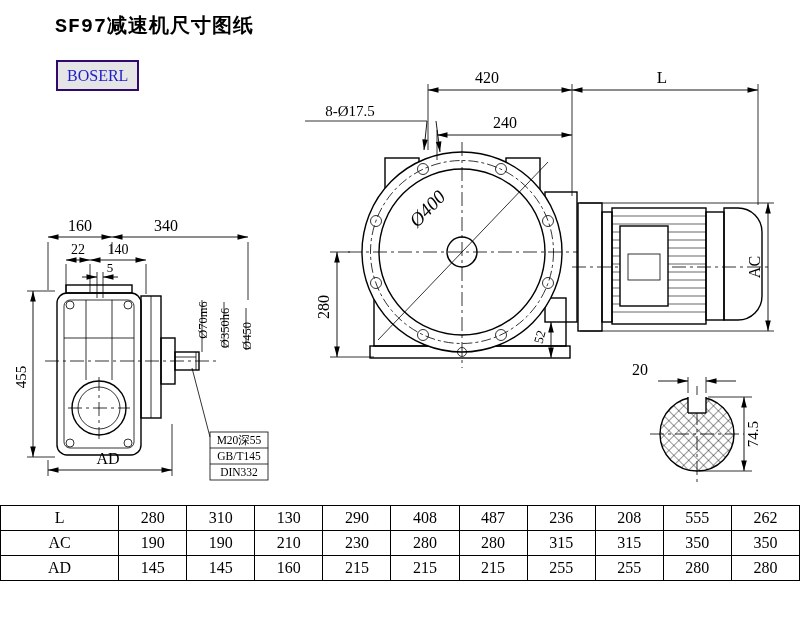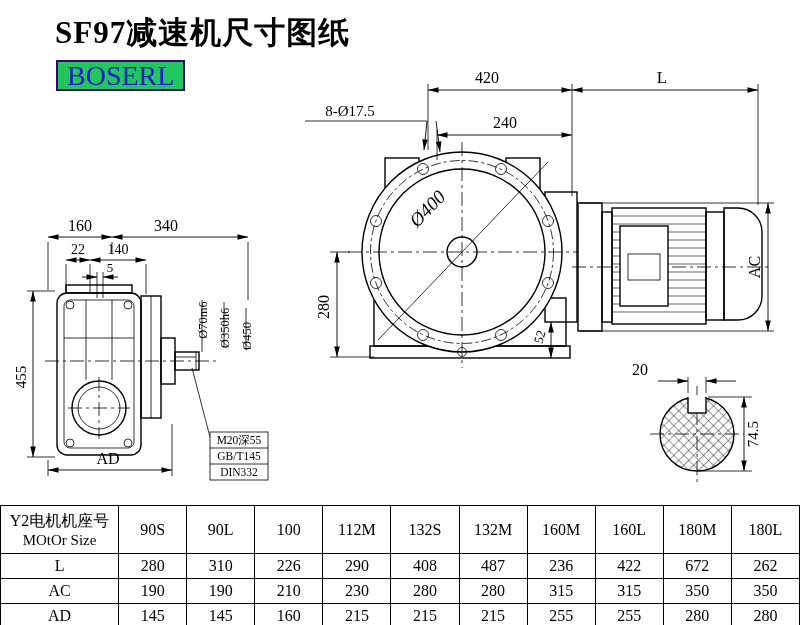--- a/index.html
+++ b/index.html
@@ -1,23 +1,23 @@
 <!DOCTYPE html>
 <html><head>
 <meta charset="utf-8">
 <style>
   html,body{margin:0;padding:0;}
   body{width:800px;height:625px;background:#fff;position:relative;overflow:hidden;
        font-family:"Liberation Sans",sans-serif;color:#000;}
 
-  .title{position:absolute;left:55px;top:12px;font-size:31px;font-weight:bold;
-         letter-spacing:1px;font-family:Liberation Serif, serif;}
+  .title{position:absolute;left:55px;top:12px;font-size:20px;font-weight:bold;
+         letter-spacing:1px;font-family:Liberation Mono, monospace;}
   .logo{position:absolute;left:56px;top:60px;border:2px solid #31086b;padding:0 9px;
-        font-family:"Liberation Serif",serif;font-size:28px;line-height:27px;color:#1d1dca;
-        background:#22c55e;}
+        font-family:"Liberation Serif",serif;font-size:16px;line-height:27px;color:#1d1dca;
+        background:#e5e5e5;}
 
   svg{position:absolute;left:0;top:0;}
   .ol{fill:none;stroke:#000;stroke-width:1.4;}
   .th{fill:none;stroke:#000;stroke-width:0.8;}
   .dm{fill:none;stroke:#000;stroke-width:0.9;}
   .cl{fill:none;stroke:#000;stroke-width:0.8;stroke-dasharray:14 4 3 4;}
   .wh{fill:#fff;stroke:#000;stroke-width:1.4;}
   text{font-family:"Liberation Serif",serif;fill:#000;stroke:none;}
   .t19{font-size:19px;font-style:italic;}
   .t17{font-size:17px;}
@@ -238,47 +238,31 @@
     <text class="t15" x="758" y="434" text-anchor="middle" transform="rotate(-90 758 434)">74.5</text>
   </g>
 </svg>
 
 <table class="size">
   <colgroup>
     <col style="width:118px">
     <col span="10" style="width:68px">
   </colgroup>
   <tbody>
-      <tr class="hdr">
-    <td>
-      <div>Y2电机机座号</div>
-      <div class="hdr-sub">MOtOr Size</div>
-    </td>
-    <td>90S</td>
-    <td>90L</td>
-    <td>100</td>
-    <td>112M</td>
-    <td>132S</td>
-    <td>132M</td>
-    <td>160M</td>
-    <td>160L</td>
-    <td>180M</td>
-    <td>180L</td>
-  </tr>
   <tr>
     <td>L</td>
     <td>280</td>
     <td>310</td>
-    <td>226</td>
+    <td>130</td>
     <td>290</td>
     <td>408</td>
     <td>487</td>
     <td>236</td>
-    <td>422</td>
-    <td>672</td>
+    <td>208</td>
+    <td>555</td>
     <td>262</td>
   </tr>
   <tr>
     <td>AC</td>
     <td>190</td>
     <td>190</td>
     <td>210</td>
     <td>230</td>
     <td>280</td>
     <td>280</td>

